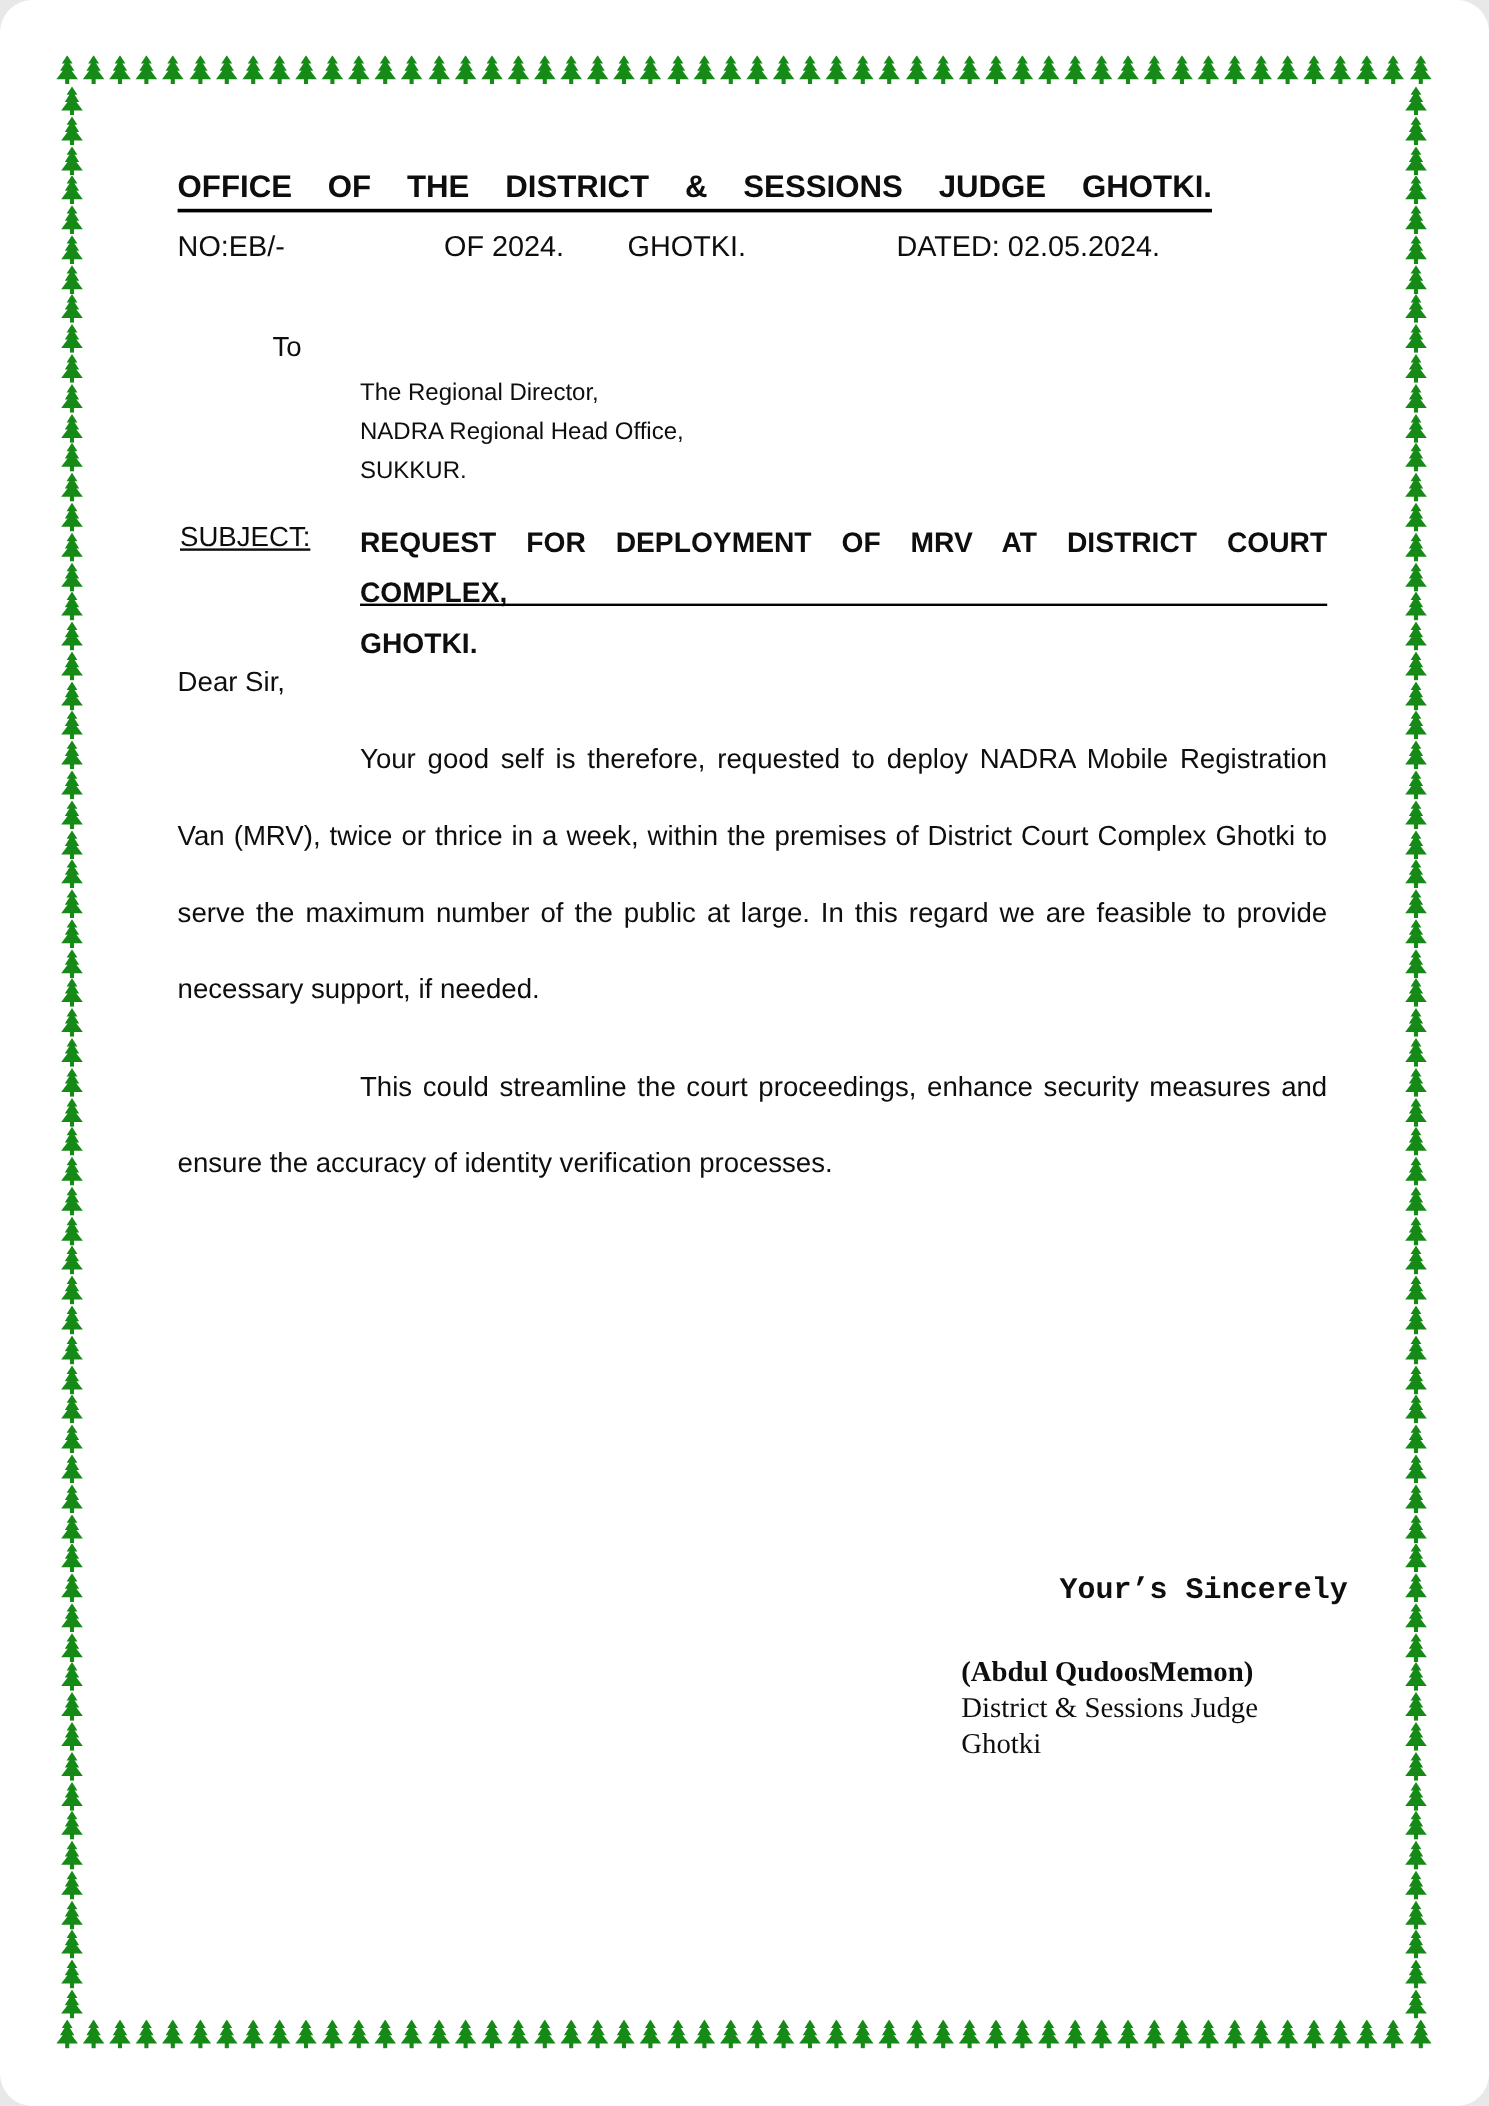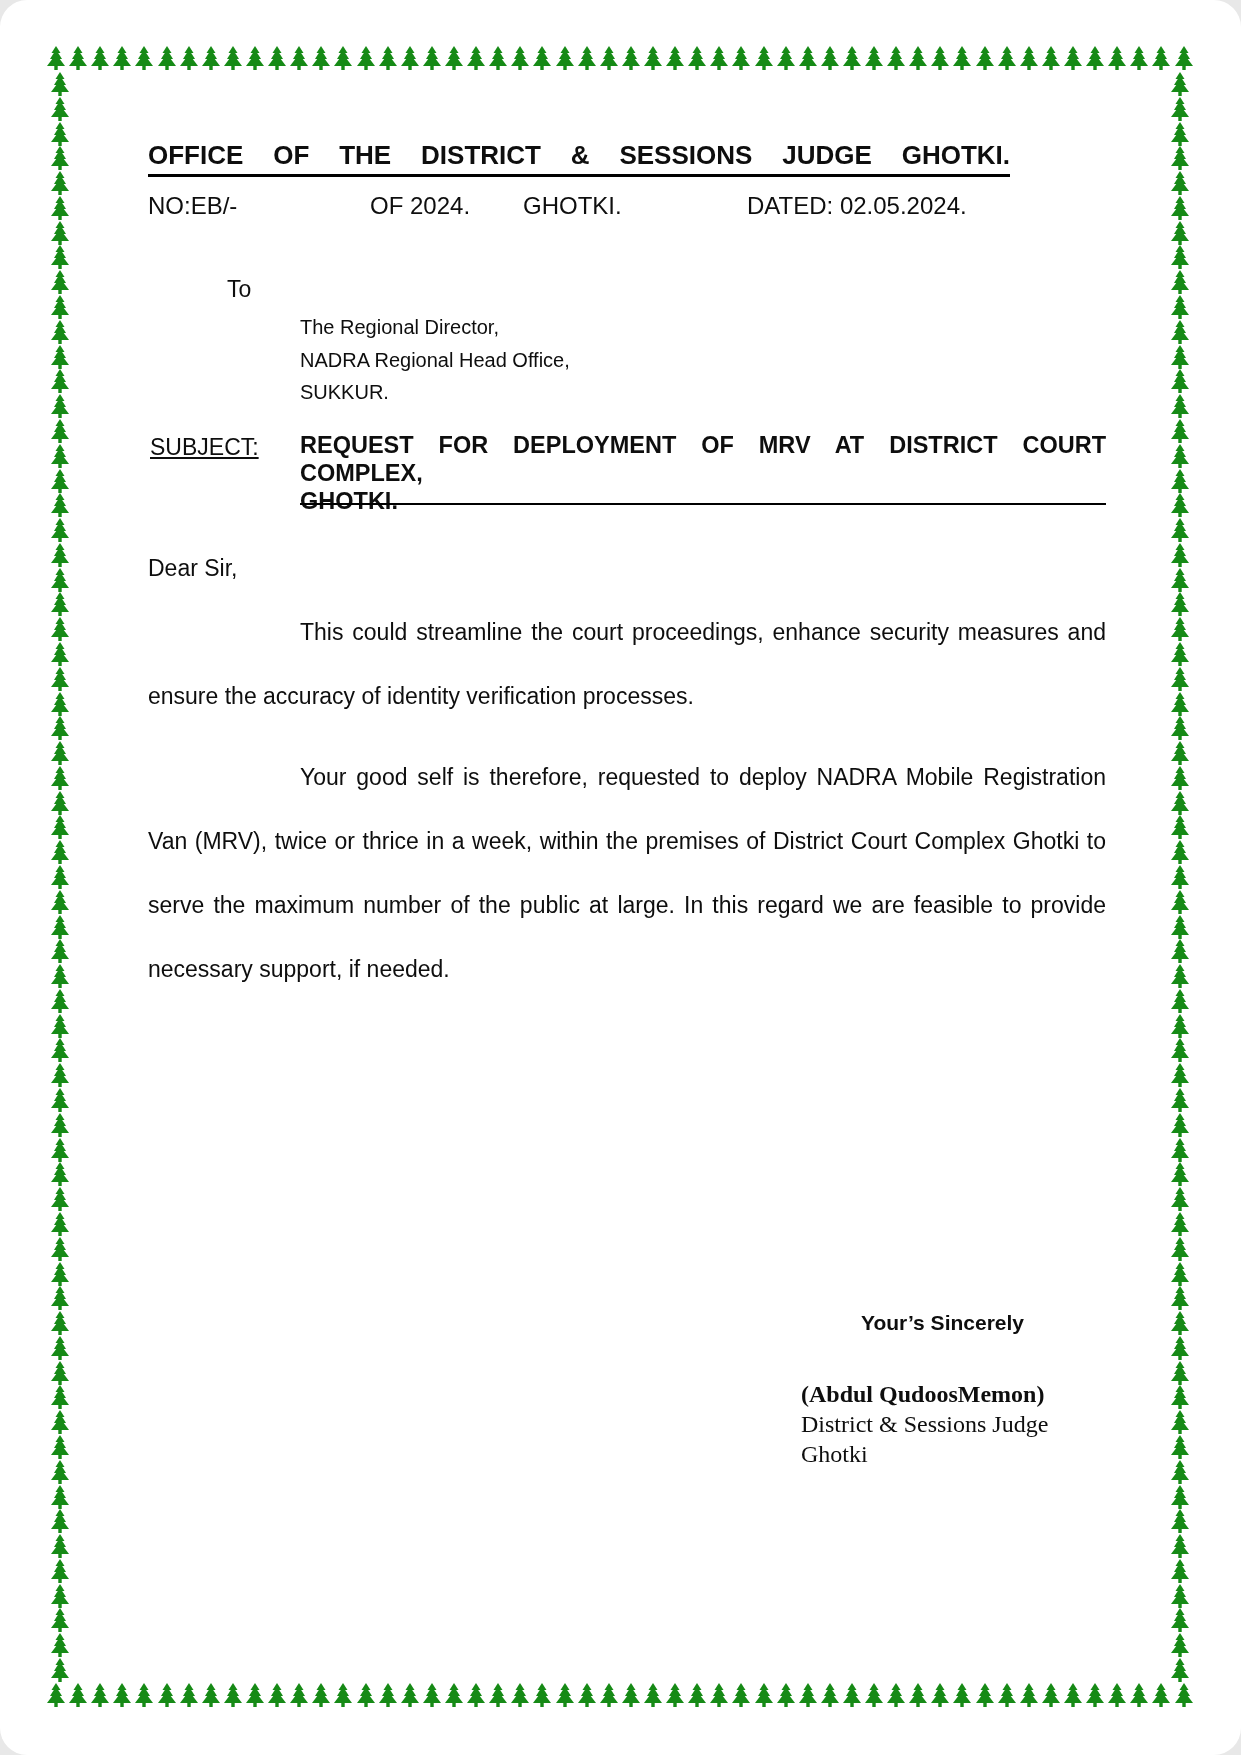--- a/index.html
+++ b/index.html
@@ -39,40 +39,40 @@
   .ref-of    { left:370px; }
   .ref-place { left:523px; }
   .ref-dated { left:747px; }
 
   .to-label { position:absolute; left:227px; top:276px; font-size:23px; }
   .address  { position:absolute; left:300px; top:311px; font-size:20px; line-height:32.5px; }
 
   .subject-label { position:absolute; left:150px; top:434px; font-size:23px;text-decoration:underline; }
   .subject-text {
     position:absolute; left:300px; top:431px; width:806px;
-    font-size:23.5px; font-weight:bold; line-height:28px;
+    font-size:23.5px; font-weight:bold; line-height:42px;
   }
   .subject-line1 { text-align:justify; text-align-last:justify; }
   .subject-underline {
     position:absolute; left:300px; top:503px; width:806px; height:2px; background:#000;
   }
 
   .greeting {
     position:absolute; left:148px; top:536px;
     font-size:23px; line-height:64px;
   }
   .body-paragraphs {
     position:absolute; left:148px; top:600px; width:958px;
     font-size:23px; line-height:64px; text-align:justify;
   }
   .body-paragraphs p { margin:0 0 17px 0; text-indent:152px; }
 
   .valediction {
-    position:absolute; left:861px; top:1311px;
-    font-family:Liberation Sans, sans-serif; font-weight:bold; font-size:21px;
+    position:absolute; left:883px; top:1311px;
+    font-family:Liberation Mono, monospace; font-weight:bold; font-size:25px;
   }
   .signature {
     position:absolute; left:801px; top:1379px; width:300px;
     font-family:"Liberation Serif", serif; font-size:24px; line-height:30px;
     text-align:left;
   }
   .sig-name { font-weight:bold; }
 </style>
 </head>
 <body>
@@ -1508,22 +1508,22 @@
 
   <div class="subject-label">SUBJECT:</div>
   <div class="subject-text">
     <div class="subject-line1">REQUEST FOR DEPLOYMENT OF MRV AT DISTRICT COURT COMPLEX,</div>
     <div class="subject-line2">GHOTKI.</div>
   </div>
   <div class="subject-underline"></div>
 
   <div class="greeting">Dear Sir,</div>
   <div class="body-paragraphs" id="body-paragraphs">
+      <p>Your good self is therefore, requested to deploy NADRA Mobile Registration Van (MRV), twice or thrice in a week, within the premises of District Court Complex Ghotki to serve the maximum number of the public at large. In this regard we are feasible to provide necessary support, if needed.</p>
       <p>This could streamline the court proceedings, enhance security measures and ensure the accuracy of identity verification processes.</p>
-      <p>Your good self is therefore, requested to deploy NADRA Mobile Registration Van (MRV), twice or thrice in a week, within the premises of District Court Complex Ghotki to serve the maximum number of the public at large. In this regard we are feasible to provide necessary support, if needed.</p>
     </div>
 
   <div class="valediction">Your’s Sincerely</div>
   <div class="signature">
     <div class="sig-name">(Abdul QudoosMemon)</div>
     <div class="sig-title">District &amp; Sessions Judge</div>
     <div class="sig-place">Ghotki</div>
   </div>
 
 </div>

